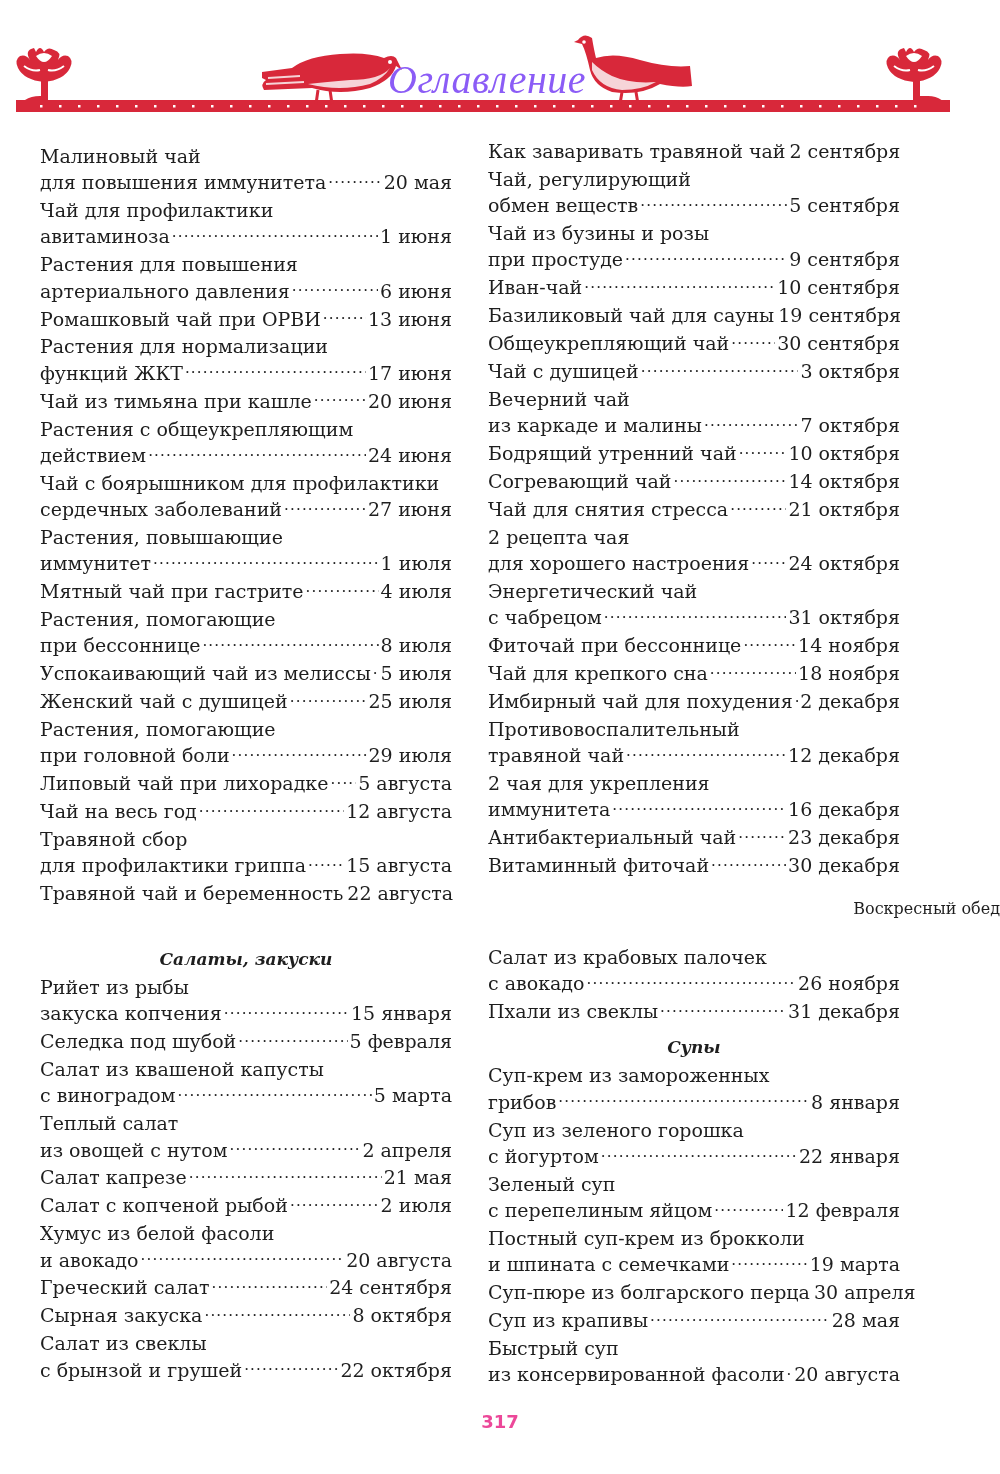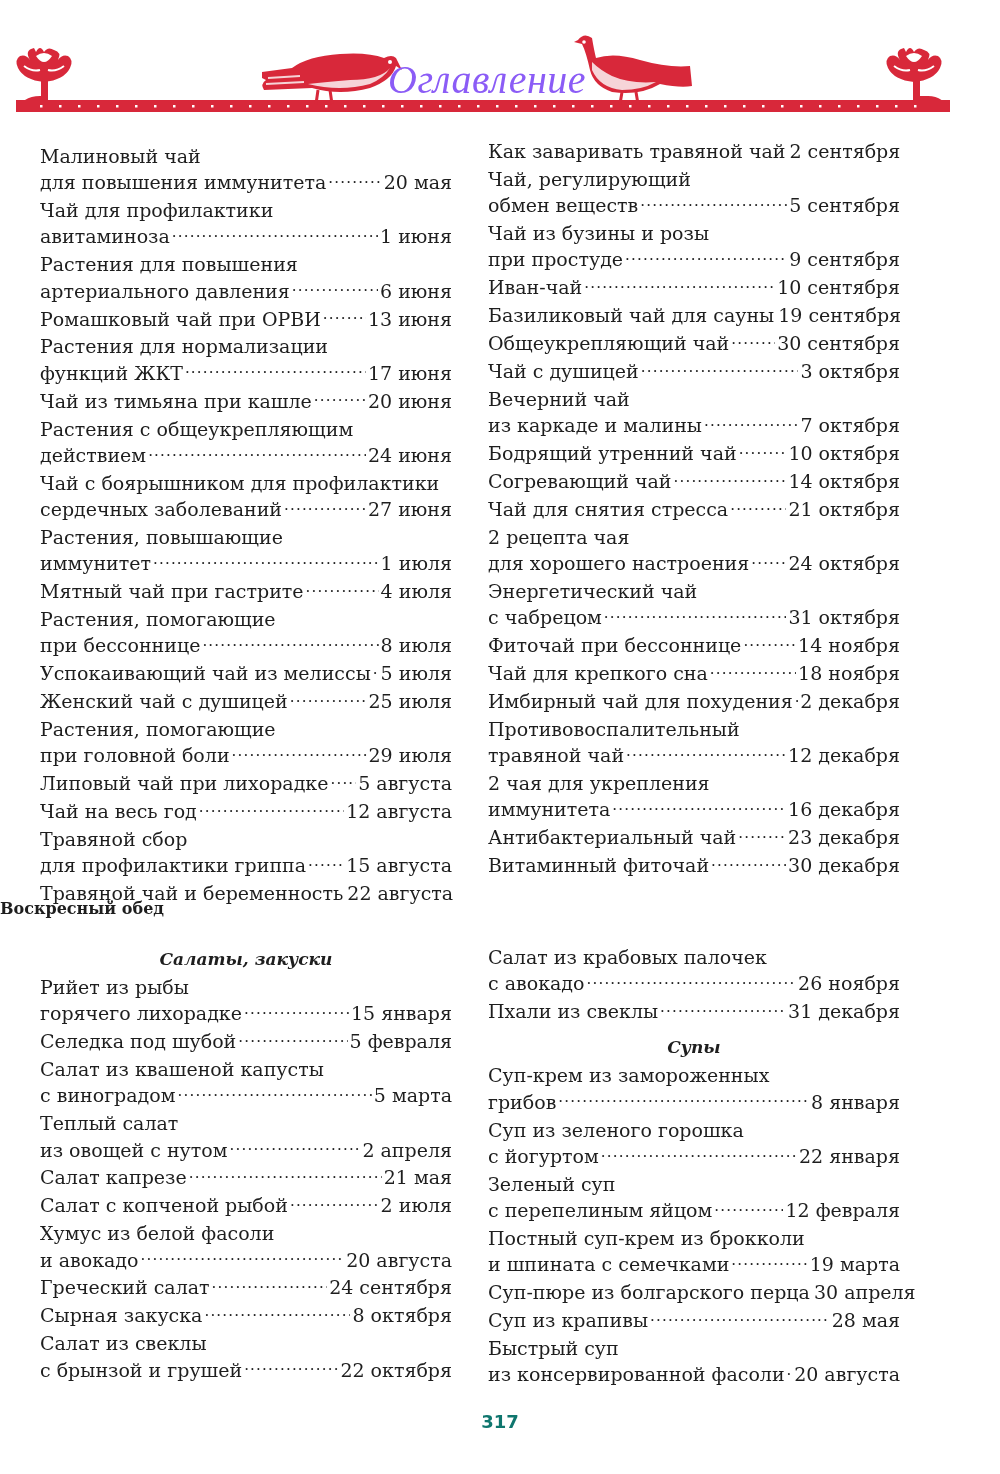--- a/index.html
+++ b/index.html
@@ -21,30 +21,30 @@
   .entry .line2 { display: flex; align-items: flex-start; white-space: nowrap; }
   .entry .line2 .dots {
     flex: 1; overflow: hidden; margin: 0 2px; height: 1em; position: relative;
   }
   .entry .line2 .dots::after {
     content: "........................................................................................................................";
     position: absolute; left: 0; bottom: -3px; letter-spacing: 1.2px; white-space: nowrap; font-size: 15px;
   }
   .entry { margin-bottom: 1.6px; }
   .section-title {
-    position: absolute; left: 0; width: 1000px; text-align: left; font-weight: bold;
+    position: absolute; left: 0; width: 1000px; text-align: right; font-weight: normal;
     font-family: "DejaVu Serif", serif; font-size: 16px; top: 899px;
   }
   .subhead {
     text-align: center; font-style: italic; font-weight: bold; font-size: 17px; line-height: 26px;
     margin: 10px 0 2px 0;
   }
   .page-number {
     position: absolute; left: 0; width: 1000px; text-align: center; top: 1411px;
-    font-family: "DejaVu Sans", sans-serif; font-weight: bold; font-size: 18px; color: #0f766e;
+    font-family: "DejaVu Sans", sans-serif; font-weight: bold; font-size: 18px; color: #ec4899;
   }
 </style>
 </head>
 <body>
 
 <div class="header">
   <svg width="1000" height="120" viewBox="0 0 1000 120">
 
     <g>
       <path d="M16 112 Q22 96 40 96 L48 96 L48 100 L918 100 L918 96 L928 96 Q944 96 950 112 Z" fill="#d8283a"></path>
@@ -422,21 +422,21 @@
   </div>
 
 <div class="section-title">Воскресный обед</div>
 
 <div class="col left" style="top:938px;">
   <div class="subhead" style="margin-top:8px;">Салаты, закуски</div>
   <div id="salads-left">
       <div class="entry">
         <span class="line1">Рийет из рыбы</span>
         <div class="line2">
-          <span>горячего лихорадке</span>
+          <span>закуска копчения</span>
           <span class="dots"></span>
           <span>15 января</span>
         </div>
       </div>
       <div class="entry">
         <div class="line2">
           <span>Селедка под шубой</span>
           <span class="dots"></span>
           <span>5 февраля</span>
         </div>

